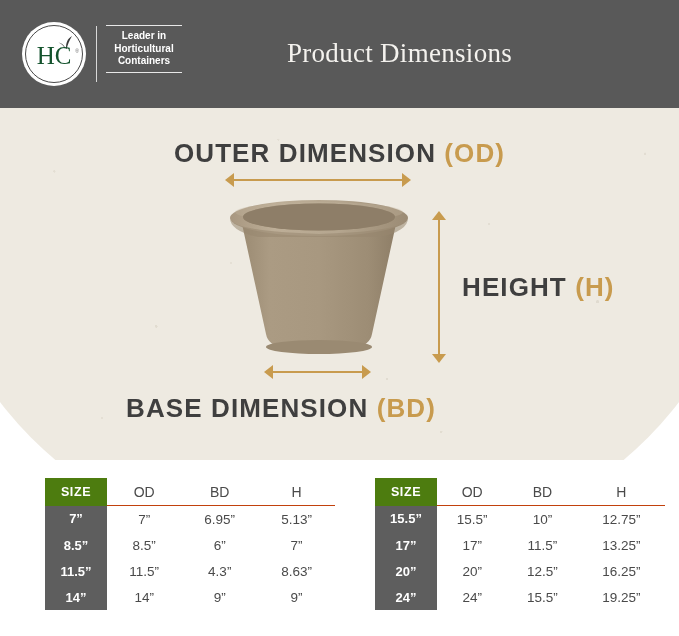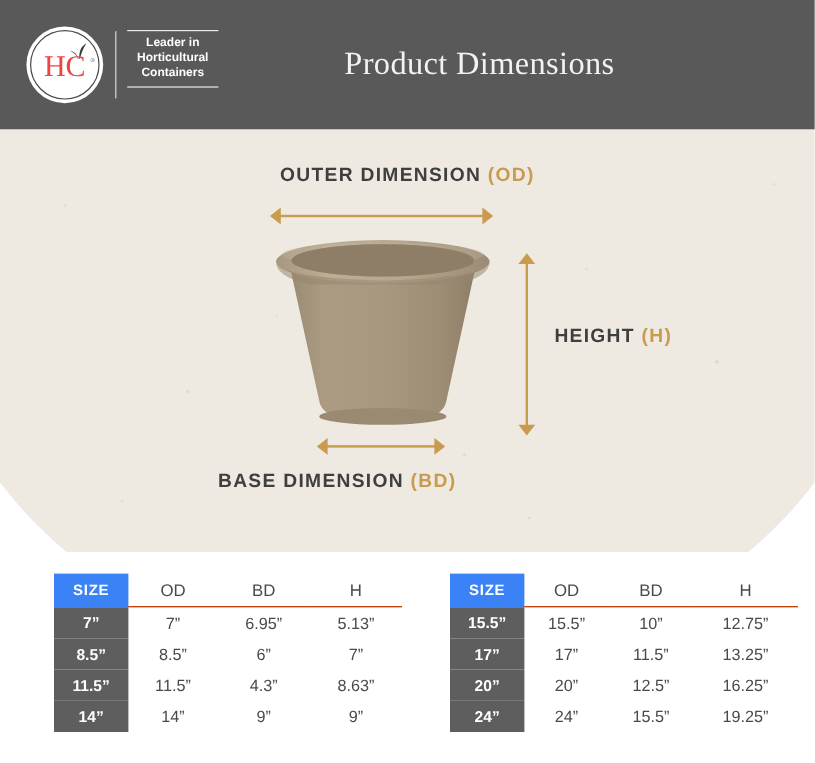--- a/index.html
+++ b/index.html
@@ -8,21 +8,21 @@
 
   
   #header{position:absolute;left:0;top:0;width:679px;height:108px;
           background:#595959;}
   #logo-mark{position:absolute;left:22px;top:22px;width:64px;height:64px;
              border-radius:50%;background:#ffffff;}
   #logo-mark .ring{position:absolute;left:3px;top:3px;width:58px;height:58px;
              border-radius:50%;border:1.4px solid #4a4a4a;box-sizing:border-box;}
   #logo-mark .hc{position:absolute;left:0;top:0;width:64px;height:64px;
              display:flex;align-items:center;justify-content:center;
-             font-family:"Liberation Serif", serif;font-size:25px;color:#ef4444;
+             font-family:"Liberation Serif", serif;font-size:25px;color:#14532d;
              letter-spacing:0px;padding-top:4px;box-sizing:border-box;}
   #logo-mark .leaf-svg{position:absolute;left:33px;top:12px;}
   #logo-mark .tm{position:absolute;right:7px;top:26px;font-size:5px;color:#6a6a6a;}
 
   #logo-divider{position:absolute;left:96px;top:26px;width:1px;height:56px;
                 background:#d8d8d8;}
   #tagline{position:absolute;left:104px;top:25px;width:80px;text-align:center;}
   #tagline .rule{height:1px;background:#e8e8e8;width:76px;margin:0 auto;}
   #tagline .tl{color:#ffffff;font-size:10px;line-height:12.6px;
                font-weight:bold;padding:4px 0 4px 0;
@@ -45,21 +45,21 @@
        radial-gradient(circle at 41% 9%,  #dcd6c9 0 1px,   transparent 1.2px),
        radial-gradient(circle at 57% 77%, #d6d0c2 0 1.2px, transparent 1.4px),
        radial-gradient(circle at 72% 33%, #dad4c7 0 1.1px, transparent 1.3px),
        radial-gradient(circle at 88% 55%, #d4cec0 0 1.4px, transparent 1.6px),
        radial-gradient(circle at 15% 88%, #dbd5c8 0 1px,   transparent 1.2px),
        radial-gradient(circle at 95% 13%, #d8d2c5 0 1.2px, transparent 1.4px),
        radial-gradient(circle at 34% 44%, #ded8cb 0 .9px,  transparent 1.1px),
        radial-gradient(circle at 65% 92%, #d7d1c3 0 1.1px, transparent 1.3px);
   }
 
-  .dim-label{position:absolute;font-size:16px;font-weight:bold;
+  .dim-label{position:absolute;font-size:26px;font-weight:bold;
              letter-spacing:1.1px;color:#3f3f3f;white-space:nowrap;}
   .dim-label .abbr{color:#c89b4e;}
 
   #od-label{left:0;top:138px;width:679px;text-align:center;}
   #bd-label{left:0;top:393px;width:562px;text-align:center;}
   #h-label{left:462px;top:272px;}
 
   
   .arrow-h{position:absolute;height:14px;}
   .arrow-h .shaft{position:absolute;left:7px;right:7px;top:6px;height:2.4px;
@@ -82,21 +82,21 @@
 
   
   #pot{position:absolute;left:228px;top:198px;width:182px;height:162px;}
 
   
   .dim-table{position:absolute;top:478px;width:290px;
              border-collapse:collapse;}
   #table-left{left:45px;}
   #table-right{left:375px;}
   .dim-table td,.dim-table th{padding:0;margin:0;}
-  .th-size{background:#3b82f6;color:#ffffff;font-size:12.5px;font-weight:bold;
+  .th-size{background:#4d7c0f;color:#ffffff;font-size:12.5px;font-weight:bold;
            letter-spacing:.6px;text-align:center;height:27px;width:62px;}
   .th-col{color:#4a4a4a;font-size:14px;font-weight:normal;text-align:center;
           height:27px;border-bottom:1px solid #c2410c;}
   .td-size{background:#5e5e5e;color:#ffffff;font-size:13px;font-weight:bold;
            text-align:center;height:26px;width:62px;}
   .td-val{color:#4a4a4a;font-size:13.5px;text-align:center;height:26px;}
 </style>
 </head>
 <body>
 

